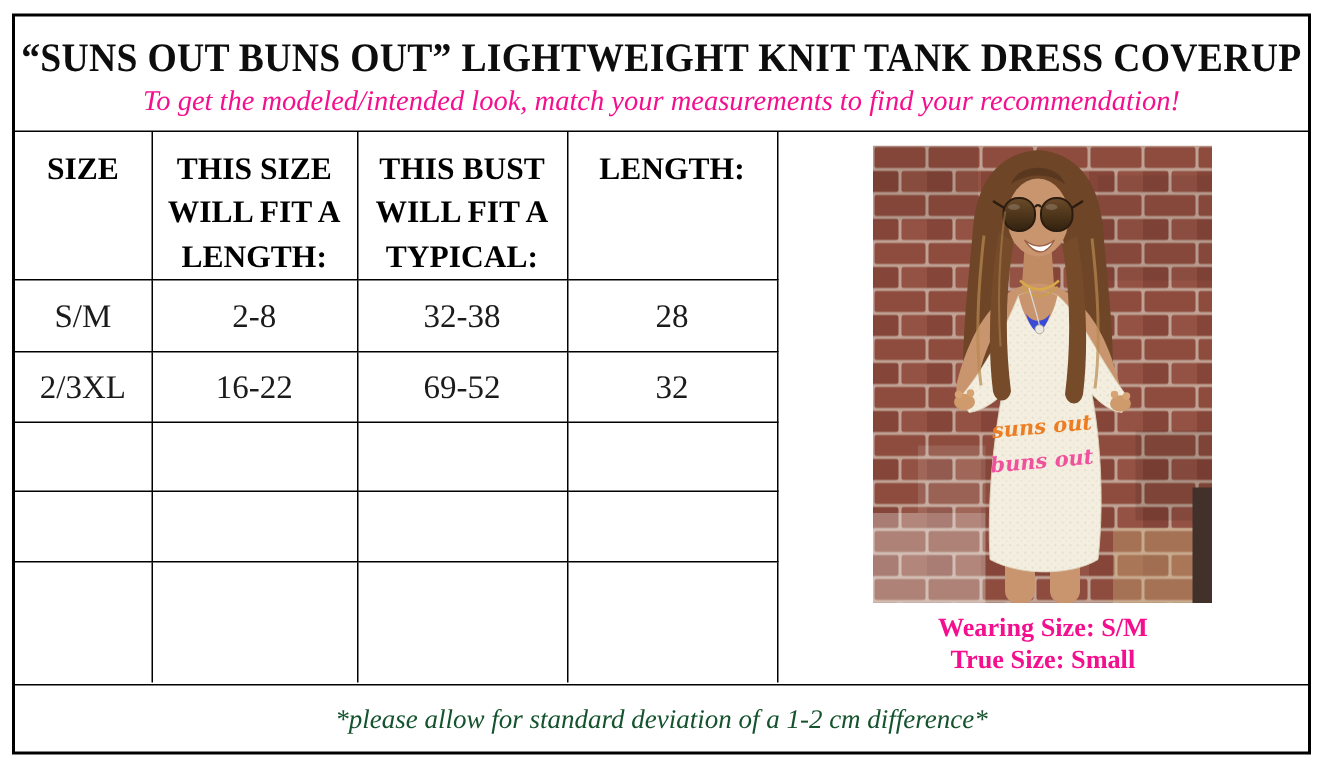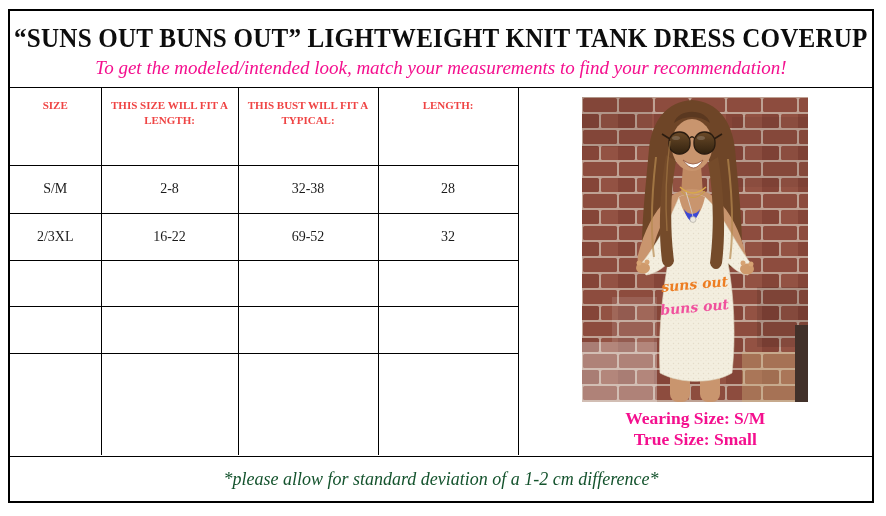--- a/index.html
+++ b/index.html
@@ -32,23 +32,23 @@
     border-collapse:collapse;table-layout:fixed;
     width:508px;flex:0 0 508px;height:367px;
   }
   .size-table th,.size-table td{
     border-right:1.6px solid #000;border-bottom:1.6px solid #000;
     text-align:center;padding:0 5px;box-sizing:border-box;
     font-family:"Liberation Serif", serif;
   }
   .size-table th{
     vertical-align:top;padding-top:10px;
-    font-size:11px;font-weight:bold;line-height:1.4;color:#ef4444;
-  }
-  .size-table td{vertical-align:middle;font-size:14px;color:#1b1b1b;}
+    font-size:21px;font-weight:bold;line-height:1.4;color:#000000;
+  }
+  .size-table td{vertical-align:middle;font-size:22px;color:#1b1b1b;}
   .size-table tr.r-head{height:77px;}
   .size-table tr.r-data{height:48px;}
   .size-table tr.r-d2{height:47px;}
   .size-table tr.r-e1{height:46px;}
   .size-table tr.r-e2{height:47px;}
   .size-table tr.r-last td{border-bottom:none;}
   .photo-panel{
     flex:1;display:flex;flex-direction:column;align-items:center;
     padding-top:9px;box-sizing:border-box;
   }

